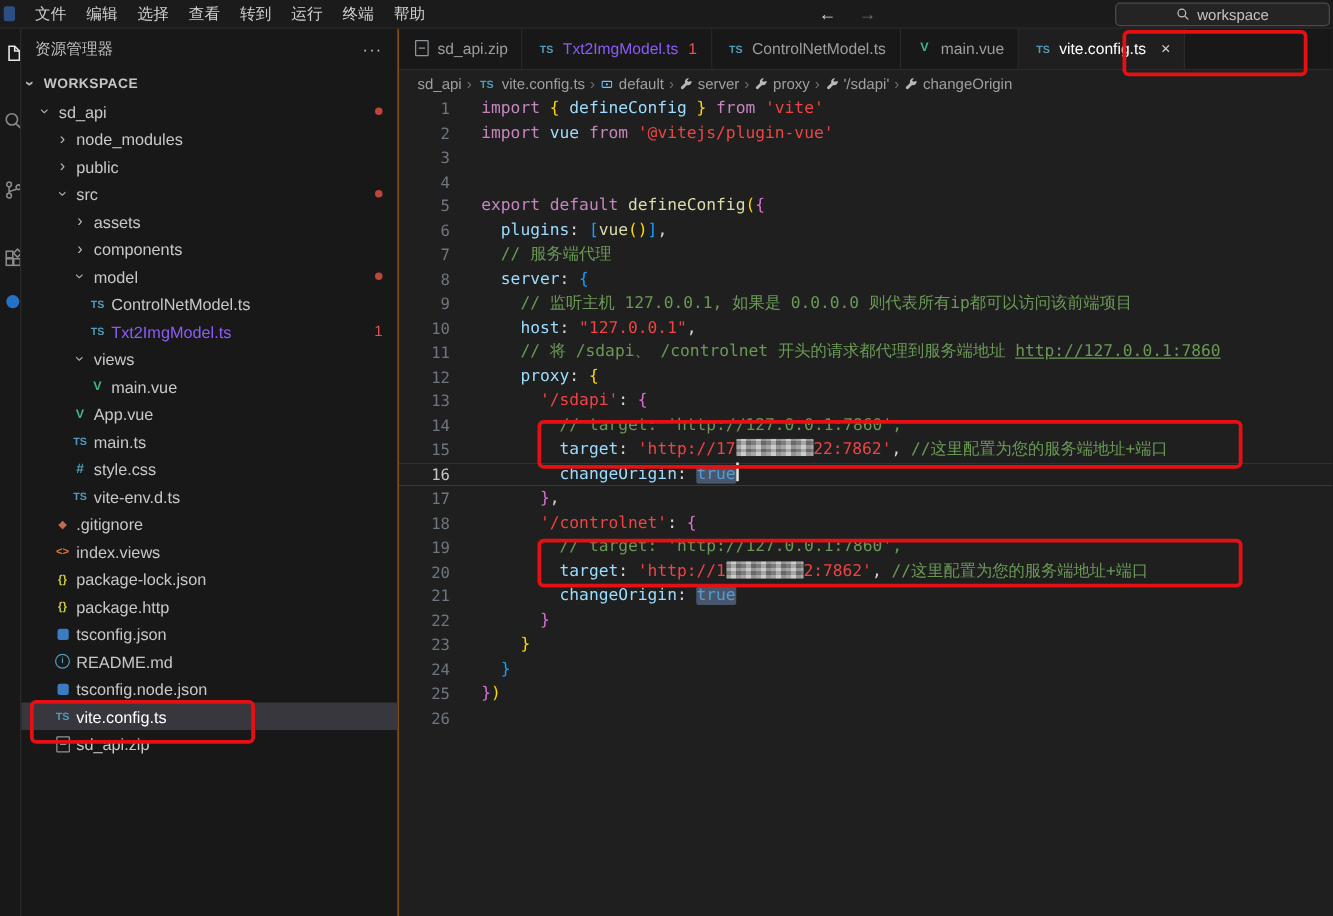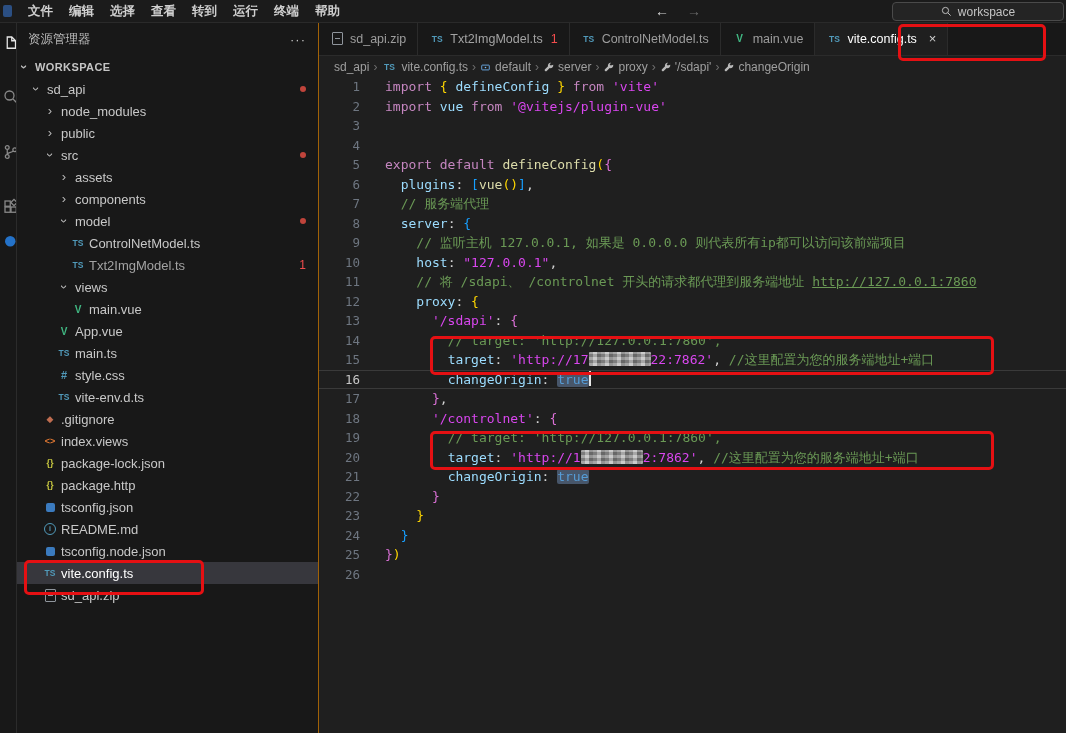--- a/index.html
+++ b/index.html
@@ -6,21 +6,21 @@
   body{
     width:1066px;height:733px;overflow:hidden;position:relative;
     background:#1f1f1f;color:#ccc;
     font-family:"Liberation Sans",sans-serif;
     -webkit-font-smoothing:antialiased;
   }
   
   .menu-bar{position:absolute;top:0;left:0;right:0;height:22px;background:#1b1b1b;
     border-bottom:1px solid #2a2a2a;display:flex;align-items:center;font-size:12.5px;color:#cfcfcf;z-index:10;}
   .logo-frag{width:9px;height:12px;margin-left:3px;background:#2f5c9e;border-radius:2px;opacity:.8;}
-  #menu-items{display:flex;align-items:center;margin-left:8px;font-weight:bold;}
+  #menu-items{display:flex;align-items:center;margin-left:8px;}
   .menu-item{padding:0 8px;line-height:22px;cursor:default;}
   .nav-arrows{position:absolute;left:655px;top:0;height:22px;display:flex;align-items:center;gap:18px;font-size:14px;}
   .nav-arrows .back{color:#d8d8d8;}
   .nav-arrows .fwd{color:#6a6a6a;}
   .search-box{position:absolute;right:2px;top:2px;width:170px;height:17px;border:1px solid #4a4a4a;
     border-radius:4px;background:#242424;display:flex;align-items:center;justify-content:center;gap:6px;font-size:12px;color:#c3c3c3;}
   .search-box svg{flex:none;}
   
   .activity-bar{position:absolute;top:22px;left:0;width:16px;bottom:0;background:#181818;border-right:1px solid #2b2b2b;overflow:hidden;z-index:5;}
   .ab-icon{position:absolute;left:2px;width:20px;height:20px;}
@@ -30,41 +30,41 @@
   .sidebar-header .more{margin-left:auto;font-size:13px;letter-spacing:1px;color:#c5c5c5;cursor:pointer;}
   #tree{position:absolute;top:34px;left:0;right:0;}
   .row{display:flex;align-items:center;height:22px;font-size:13px;color:#c8c8c8;padding-right:12px;white-space:nowrap;cursor:pointer;}
   .row.selected{background:#37373d;color:#fff;}
   .row.section{font-size:11px;font-weight:700;letter-spacing:.4px;color:#c5c5c5;}
   .spacer{flex:none;display:inline-block;height:1px;}
   .twisty{flex:none;width:16px;text-align:center;color:#b8b8b8;font-size:13px;line-height:22px;}
   .twisty.open span{display:inline-block;transform:rotate(90deg);}
   .fi{flex:none;width:16px;height:22px;display:flex;align-items:center;justify-content:center;}
   .lbl{margin-left:3px;}
-  .error-text{color:#a3a3a3;}
+  .error-text{color:#8b5cf6;}
   .badge{margin-left:auto;color:#f14c4c;font-size:12px;}
   .errdot{margin-left:auto;width:6px;height:6px;border-radius:50%;background:#c0443b;}
   
   .editor{position:absolute;top:22px;left:318px;right:0;bottom:0;background:#1f1f1f;}
   .tab-bar{height:33px;background:#181818;display:flex;border-bottom:1px solid #2b2b2b;}
   .tab{display:flex;align-items:center;gap:5px;padding:0 11px;font-size:12.5px;color:#9d9d9d;border-right:1px solid #2b2b2b;background:#181818;cursor:pointer;}
   .tab.active{background:#1f1f1f;color:#fff;}
   .tab .count{color:#f14c4c;margin-left:3px;}
   .tab .close{margin-left:7px;color:#d0d0d0;font-size:13px;line-height:13px;}
   .breadcrumb{height:22px;display:flex;align-items:center;padding-left:16px;font-size:12px;color:#9f9f9f;}
   .crumb{display:flex;align-items:center;gap:4px;}
   .crumb-sep{color:#6e6e6e;margin:0 4px;font-size:12px;}
   
   #code{position:absolute;top:55px;left:0;right:0;bottom:0;font-family:"DejaVu Sans Mono",monospace;font-size:13px;}
   .code-line{display:flex;height:19.5px;line-height:19.5px;}
   .code-line.current{box-shadow:inset 0 -1px 0 #3a3a3a, inset 0 1px 0 #3a3a3a;}
   .ln{flex:none;width:42px;text-align:right;color:#6e7681;font-size:12.5px;}
   .code-line.current .ln{color:#c6c6c6;}
   .lc{white-space:pre;padding-left:25px;}
-  .kw{color:#c586c0}.str{color:#d946ef}.fn{color:#dcdcaa}.prop{color:#9cdcfe}
+  .kw{color:#c586c0}.str{color:#ef4444}.fn{color:#dcdcaa}.prop{color:#9cdcfe}
   .pun{color:#d4d4d4}.cmt{color:#6a9955}.lnk{color:#6a9955;text-decoration:underline}
   .bool{color:#569cd6}.b1{color:#ffd700}.b2{color:#da70d6}.b3{color:#179fff}
   .hl{background:#47566a;border-radius:2px;}
   .redact{display:inline-block;width:62px;height:14px;vertical-align:-2px;border-radius:1px;
     background:
       repeating-linear-gradient(0deg, rgba(255,255,255,.22) 0 3px, rgba(0,0,0,.12) 3px 6px),
       repeating-linear-gradient(90deg, #8d8d8d 0 4px, #bdbdbd 4px 8px, #767676 8px 12px);}
   .cursor{display:inline-block;width:2px;height:15px;background:#e8e8e8;vertical-align:-2px;}
   
   .ann{position:absolute;border:3px solid #e51013;border-radius:5px;pointer-events:none;z-index:50;}

